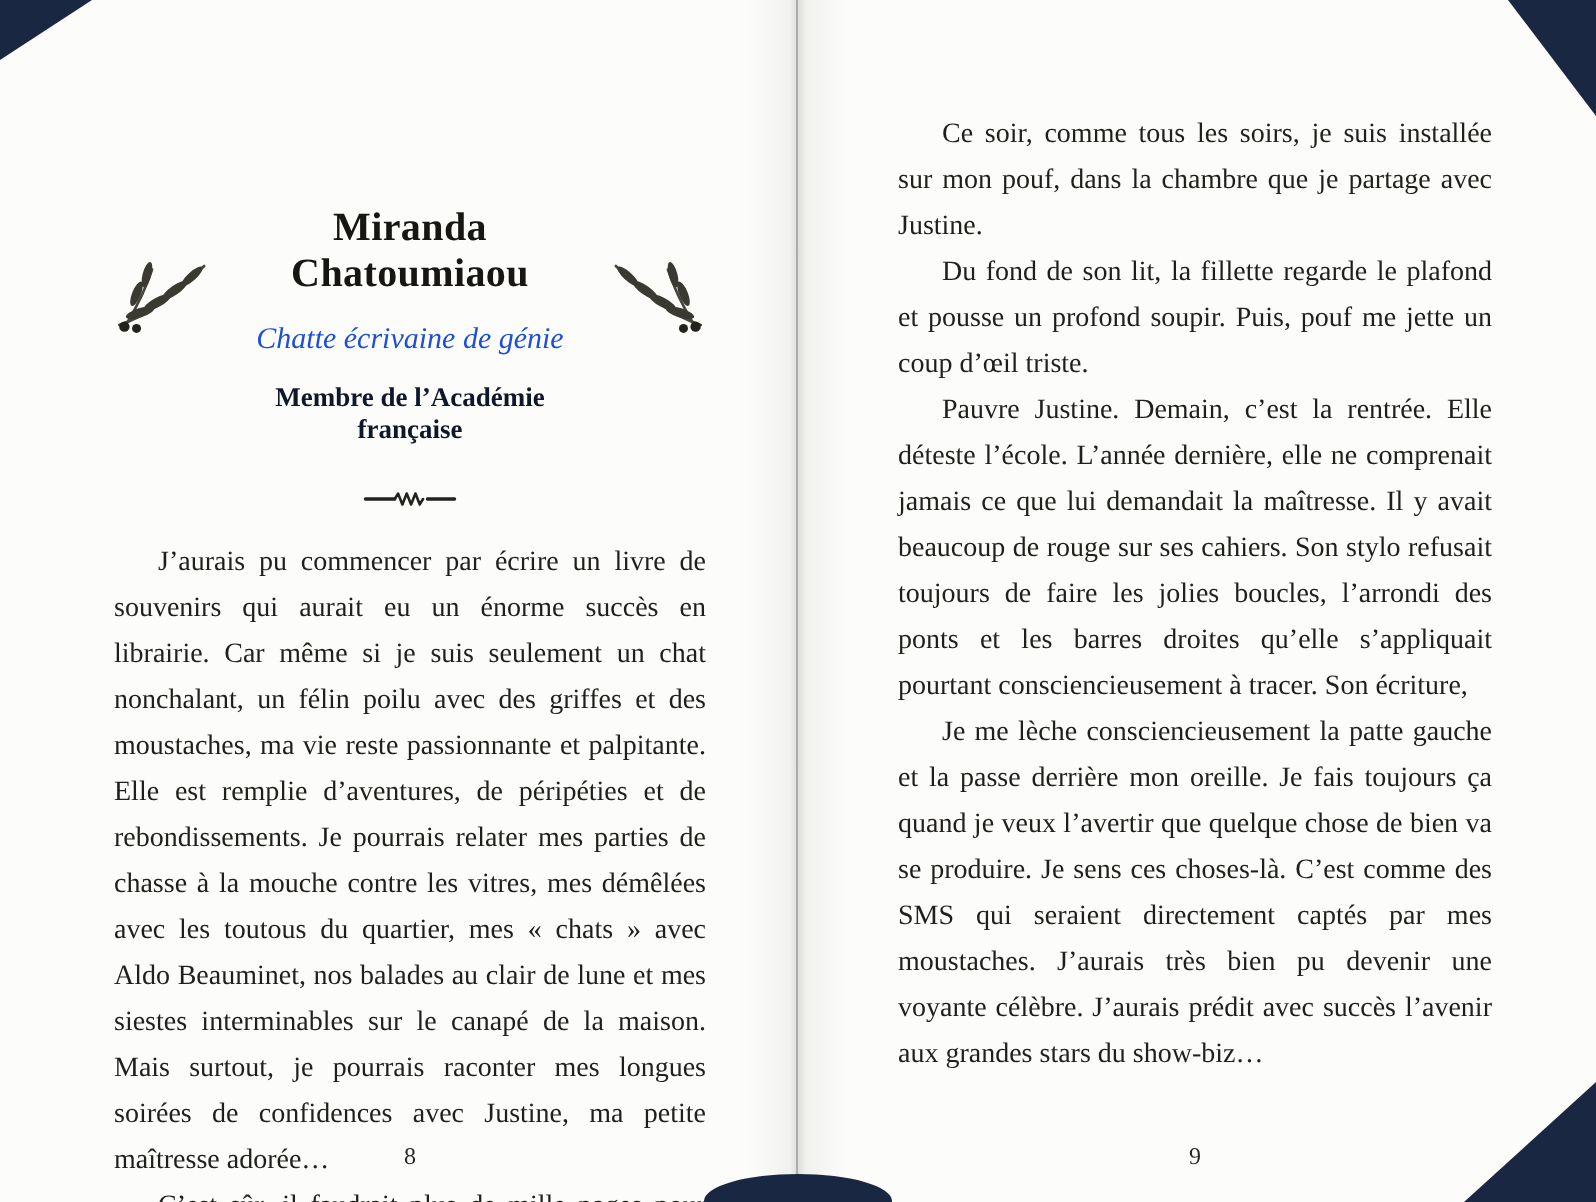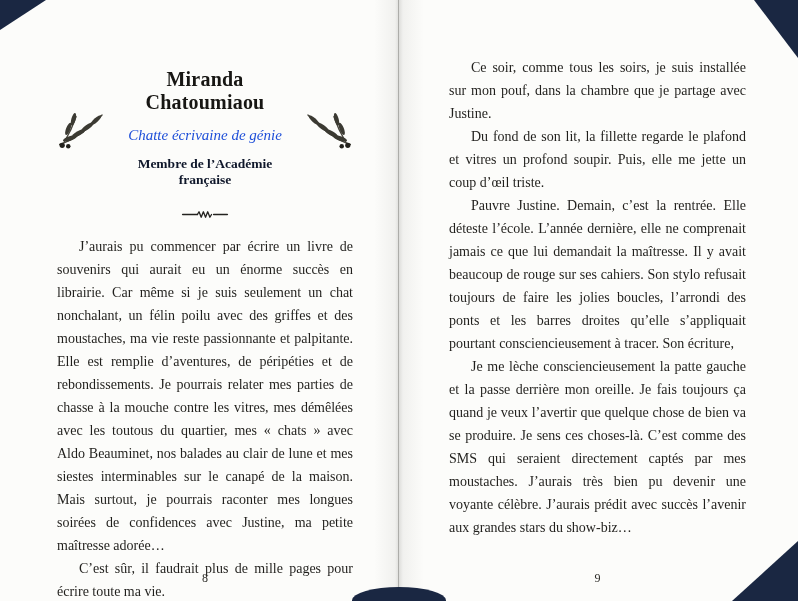--- a/index.html
+++ b/index.html
@@ -35,21 +35,21 @@
   .page { position:absolute; top:0; height:601px; }
   .page.left  { left:57px;  width:296px; }
   .page.right { left:449px; width:297px; }
   .page-header {
     display:flex; align-items:center; justify-content:center;
     gap:4px; margin-top:68px;
   }
   .branch { width:52px; height:52px; flex:0 0 auto; }
   .branch svg { width:100%; height:100%; display:block; }
   .branch.mirror svg { transform:scaleX(-1); }
-  .header-text { text-align:center; flex:1; min-width:0; }
+  .header-text { text-align:center; flex:1; min-width:0;margin-top:35px; }
   .chapter-title { font-size:20px; font-weight:700; letter-spacing:0.2px; color:#171613; }
   .chapter-subtitle { font-style:italic; font-size:15px; margin-top:13px; color:#1d4ed8; }
   .chapter-affiliation { font-weight:700; font-size:13.5px; margin-top:12px; color:#0f172a; }
   .divider { display:block; margin:18px auto 0; width:50px; height:17px; }
   .divider svg { width:100%; height:100%; display:block; }
   .body-text p {
     font-size:14px; line-height:23px; text-align:justify;
     text-indent:22px; hyphens:auto; color:#201f1c;
   }
   .page.left  .body-text { margin-top:12px; }
@@ -128,21 +128,21 @@
       <p>J’aurais pu commencer par écrire un livre de souvenirs qui aurait eu un énorme succès en librairie. Car même si je suis seulement un chat nonchalant, un félin poilu avec des griffes et des moustaches, ma vie reste passionnante et palpitante. Elle est remplie d’aventures, de péripéties et de rebondissements. Je pourrais relater mes parties de chasse à la mouche contre les vitres, mes démêlées avec les toutous du quartier, mes « chats » avec Aldo Beauminet, nos balades au clair de lune et mes siestes interminables sur le canapé de la maison. Mais surtout, je pourrais raconter mes longues soirées de confidences avec Justine, ma petite maîtresse adorée…</p>
       <p>C’est sûr, il faudrait plus de mille pages pour écrire toute ma vie.</p>
     </div>
 
     <div class="pagenum">8</div>
   </section>
 
   <section class="page right">
     <div class="body-text">
       <p>Ce soir, comme tous les soirs, je suis installée sur mon pouf, dans la chambre que je partage avec Justine.</p>
-      <p>Du fond de son lit, la fillette regarde le plafond et vitres un profond soupir. Puis, elle me jette un coup d’œil triste.</p>
+      <p>Du fond de son lit, la fillette regarde le plafond et pousse un profond soupir. Puis, pouf me jette un coup d’œil triste.</p>
       <p>Pauvre Justine. Demain, c’est la rentrée. Elle déteste l’école. L’année dernière, elle ne comprenait jamais ce que lui demandait la maîtresse. Il y avait beaucoup de rouge sur ses cahiers. Son stylo refusait toujours de faire les jolies boucles, l’arrondi des ponts et les barres droites qu’elle s’appliquait pourtant consciencieusement à tracer. Son écriture,</p>
       <p>Je me lèche consciencieusement la patte gauche et la passe derrière mon oreille. Je fais toujours ça quand je veux l’avertir que quelque chose de bien va se produire. Je sens ces choses-là. C’est comme des SMS qui seraient directement captés par mes moustaches. J’aurais très bien pu devenir une voyante célèbre. J’aurais prédit avec succès l’avenir aux grandes stars du show-biz…</p>
     </div>
 
     <div class="pagenum">9</div>
   </section>
 
   <div class="corner tl"></div>
   <div class="corner tr"></div>
   <div class="corner br"></div>

